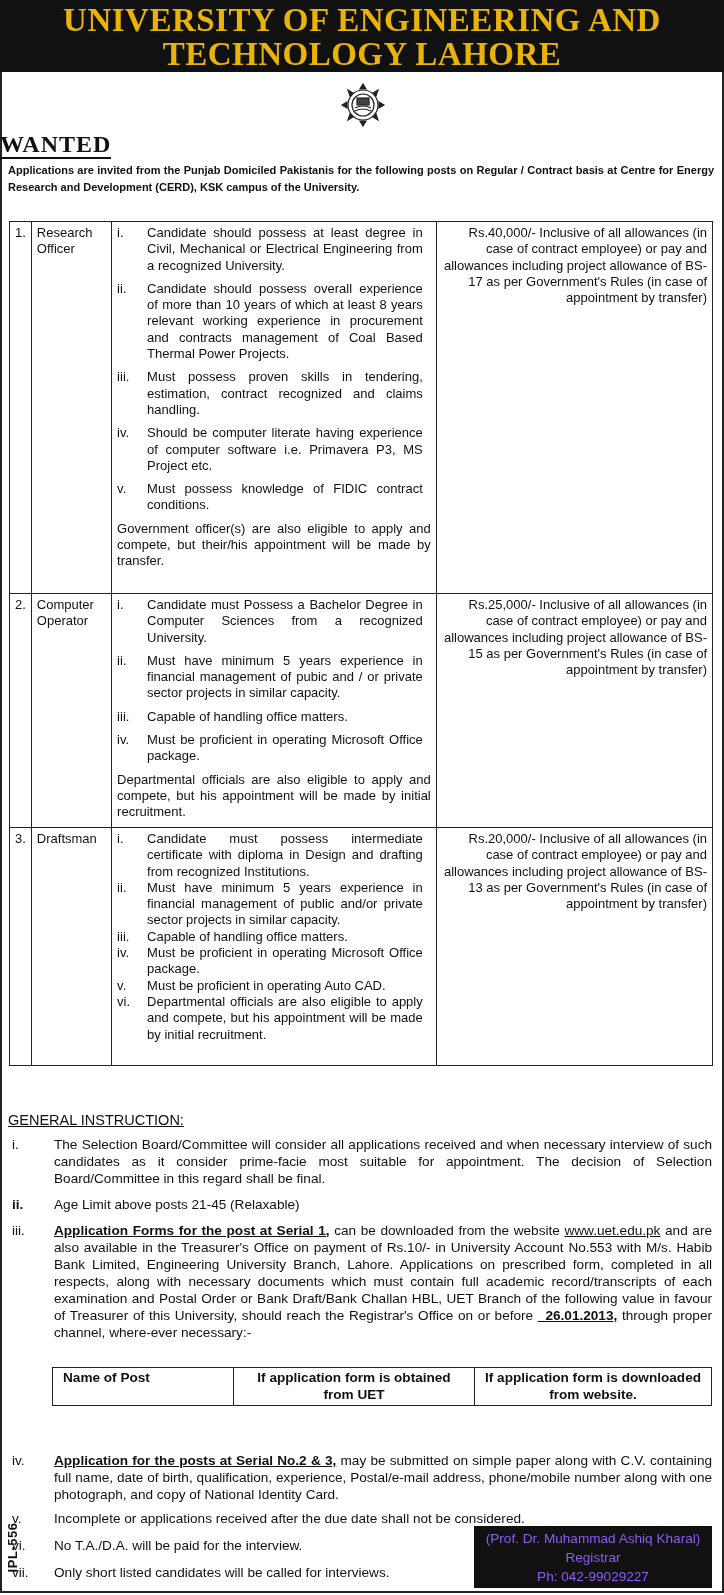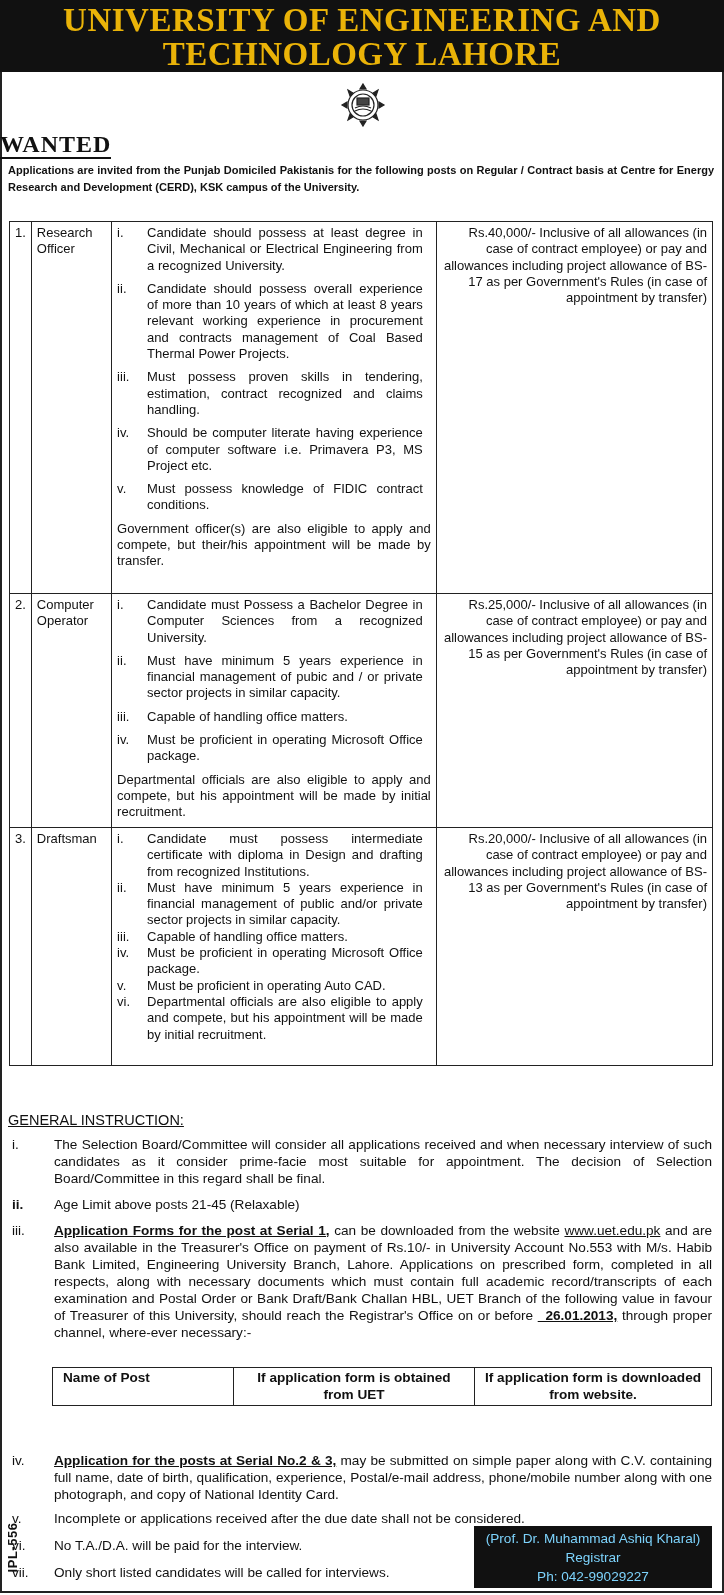--- a/index.html
+++ b/index.html
@@ -31,21 +31,21 @@
   .gi .b{flex:1;text-align:justify;}
   .u{text-decoration:underline;}
   .bold{font-weight:bold;}
   table.fee{position:absolute;left:52px;top:1367px;width:660px;border-collapse:collapse;font-size:13.6px;line-height:16.5px;}
   table.fee td,table.fee th{border:1.5px solid #222;padding:2px 10px;}
   table.fee th{font-weight:bold;}
   table.fee th.l{text-align:left;vertical-align:top;}
   table.fee td.c{text-align:center;vertical-align:bottom;}
   table.fee td.l{vertical-align:top;height:32px;}
   .ipl{position:absolute;left:-12px;top:1540px;transform:rotate(-90deg);font-weight:bold;font-size:13px;letter-spacing:0.5px;}
-  .sig{position:absolute;left:474px;top:1526px;width:238px;height:62px;background:#111;color:#7dd3fc;text-align:center;font-size:13.6px;line-height:19px;padding-top:3px;box-sizing:border-box;}
+  .sig{position:absolute;left:474px;top:1526px;width:238px;height:62px;background:#111;color:#8b5cf6;text-align:center;font-size:13.6px;line-height:19px;padding-top:3px;box-sizing:border-box;}
 </style>
 </head>
 <body>
 
 <div class="header">
   <div class="t1">UNIVERSITY OF ENGINEERING AND</div>
   <div class="t2"><span>TECHNOLOGY LAHORE</span></div>
 </div>
 
 <div class="frame"></div>

